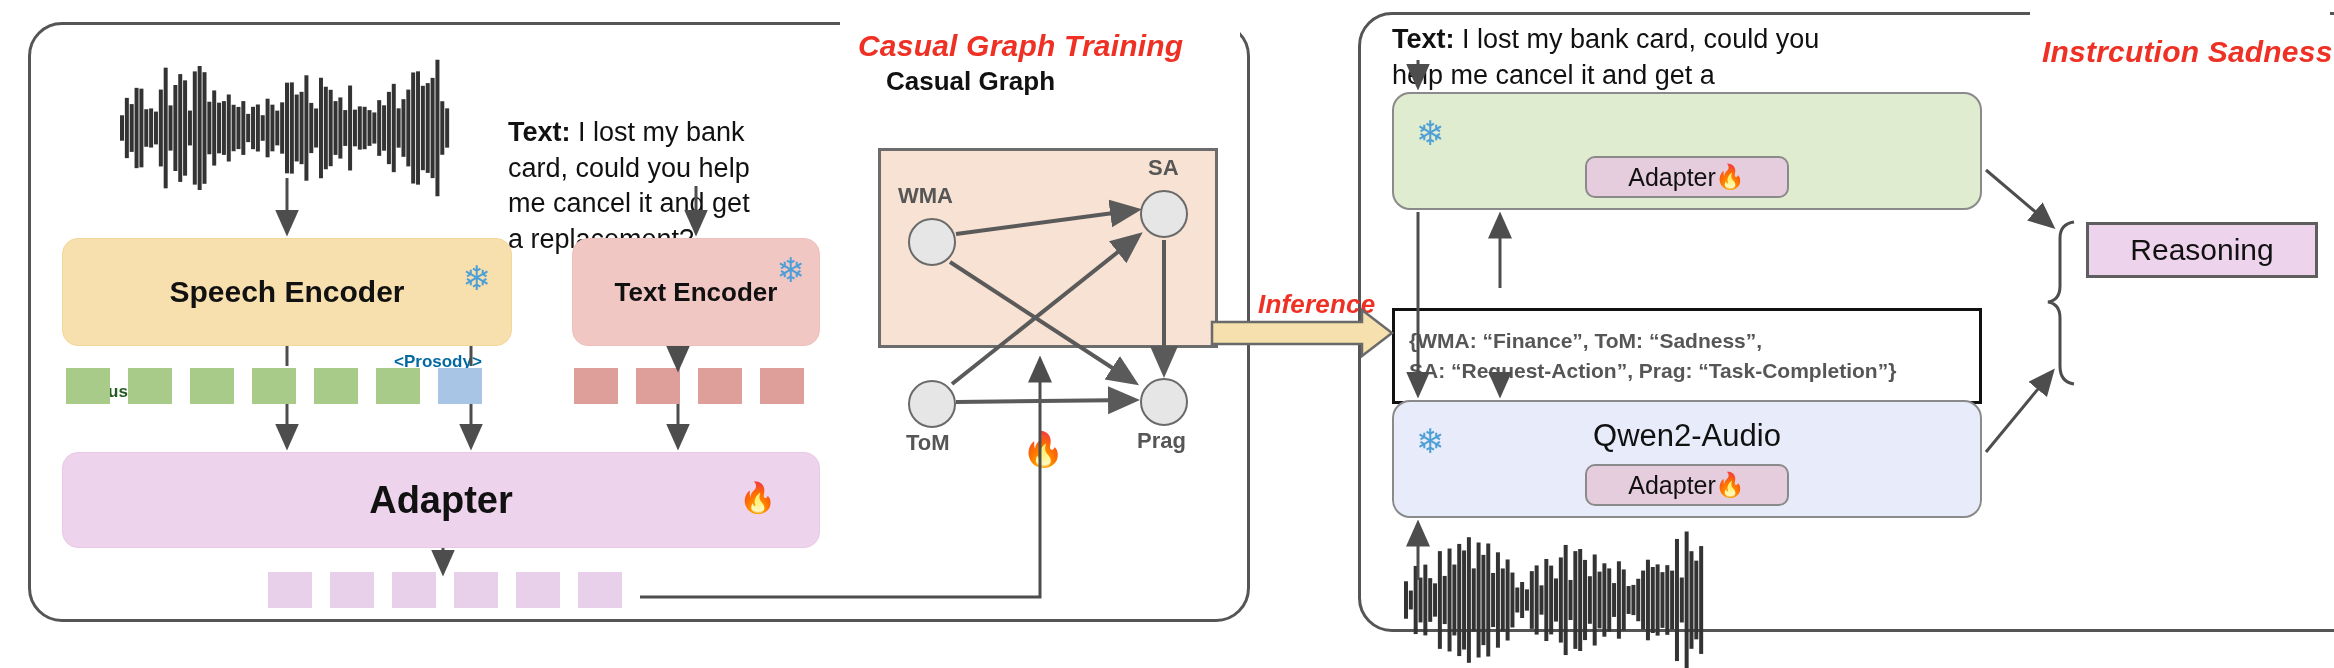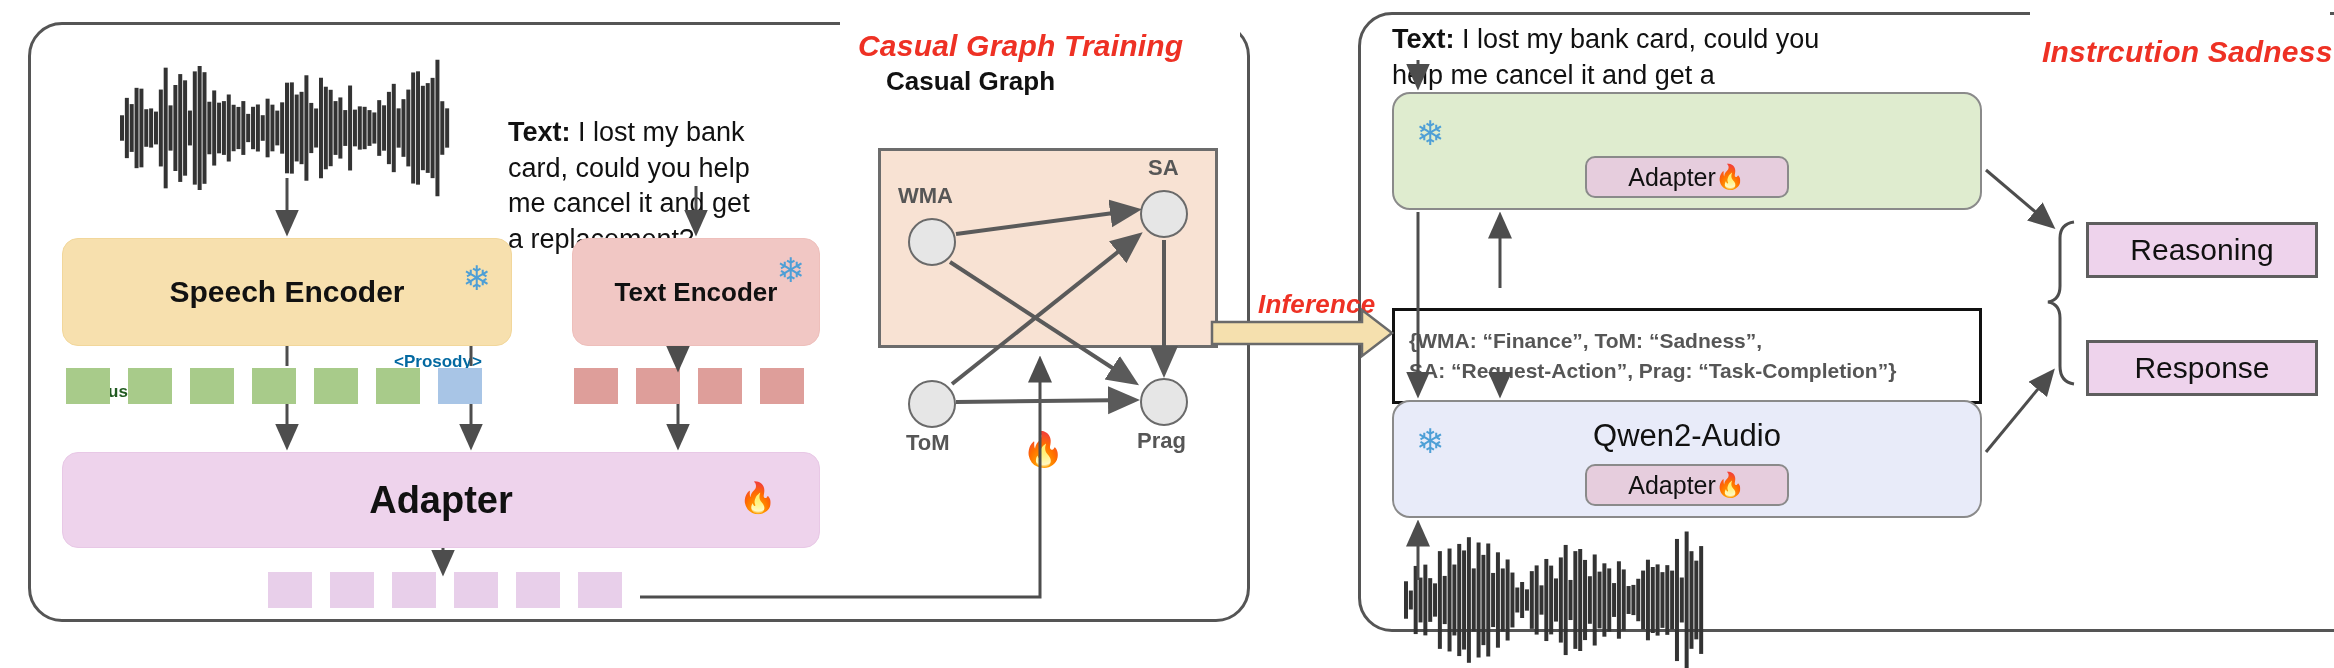--- a/index.html
+++ b/index.html
@@ -313,23 +313,20 @@
         <line x1="1686.6451612903224" x2="1686.6451612903224" y1="531.5657743052669" y2="668.4342256947331"></line>
         <line x1="1691.483870967742" x2="1691.483870967742" y1="551.1808585823267" y2="648.8191414176733"></line>
         <line x1="1696.3225806451612" x2="1696.3225806451612" y1="560.6529466136147" y2="639.3470533863853"></line>
         <line x1="1701.1612903225807" x2="1701.1612903225807" y1="546.0708450655326" y2="653.9291549344674"></line>
       </g>
   </svg>
 
   <div class="outbox" id="out-reasoning">
     <span class="olabel">Reasoning</span>
   </div>
-  <div class="outbox" id="out-response">
-    <span class="olabel">Response</span>
-  </div>
 
   <svg class="ov">
     <defs>
       <marker id="ah" markerWidth="9" markerHeight="9" refX="7.5" refY="4" orient="auto">
         <path d="M0,0 L9,4 L0,8 z" fill="#4d4d4d"></path>
       </marker>
       <marker id="ahg" markerWidth="8" markerHeight="8" refX="6.5" refY="3.5" orient="auto">
         <path d="M0,0 L8,3.5 L0,7 z" fill="#5a5a5a"></path>
       </marker>
     </defs>

